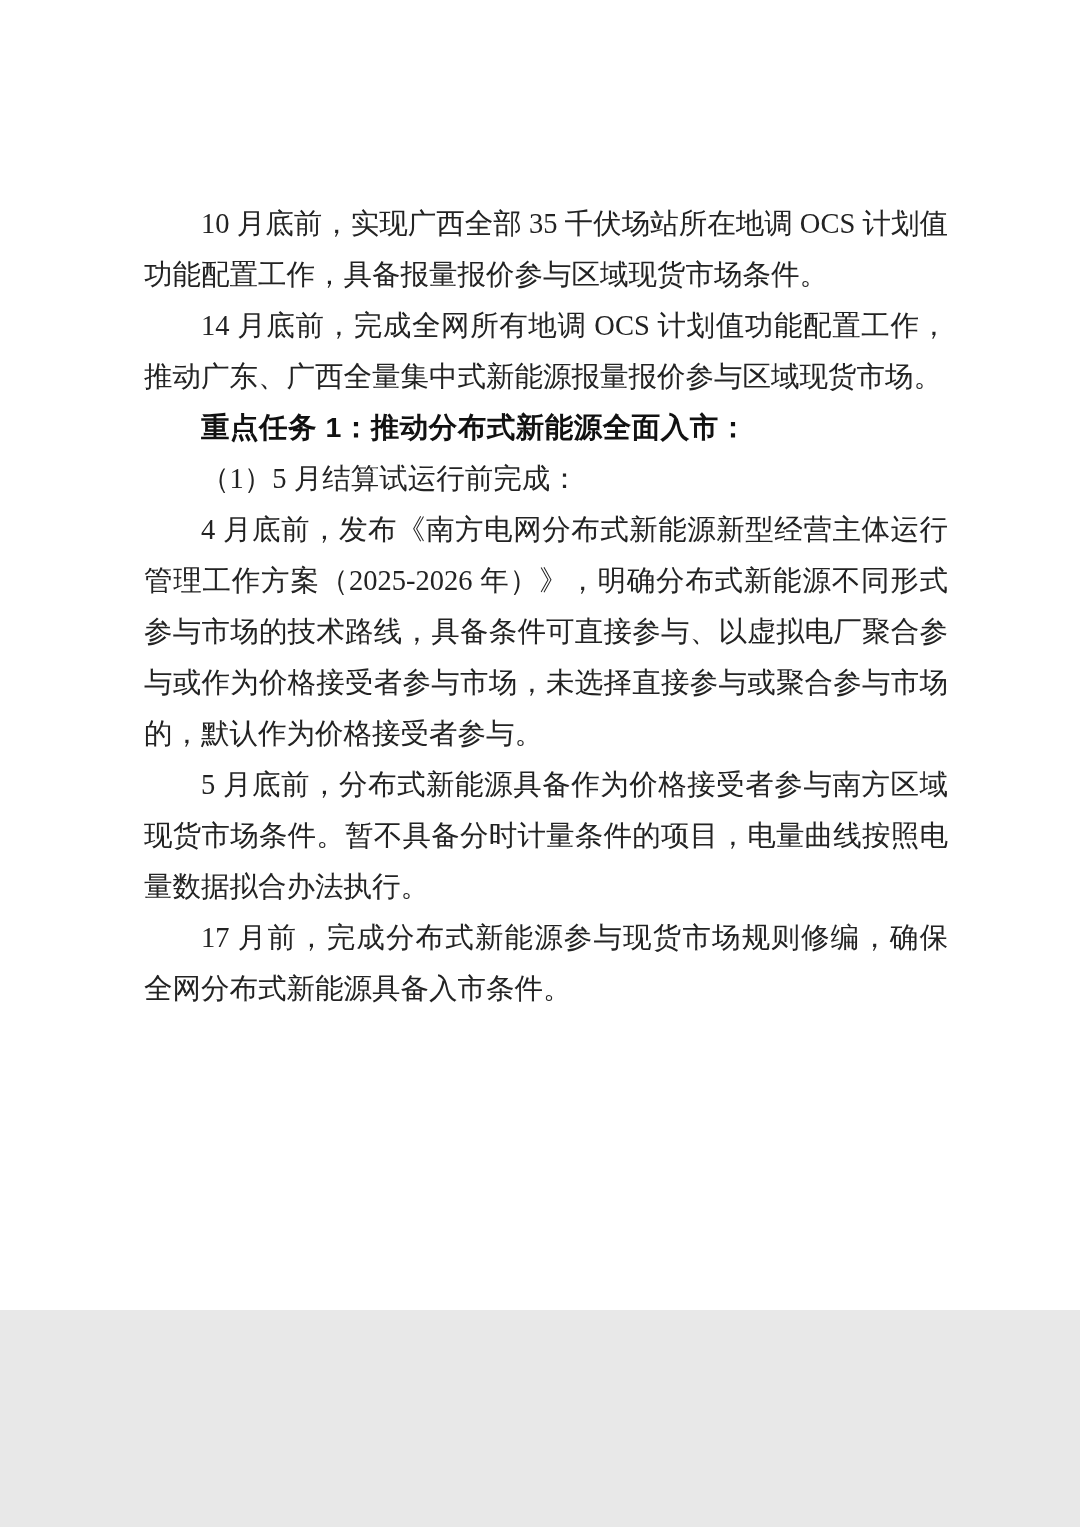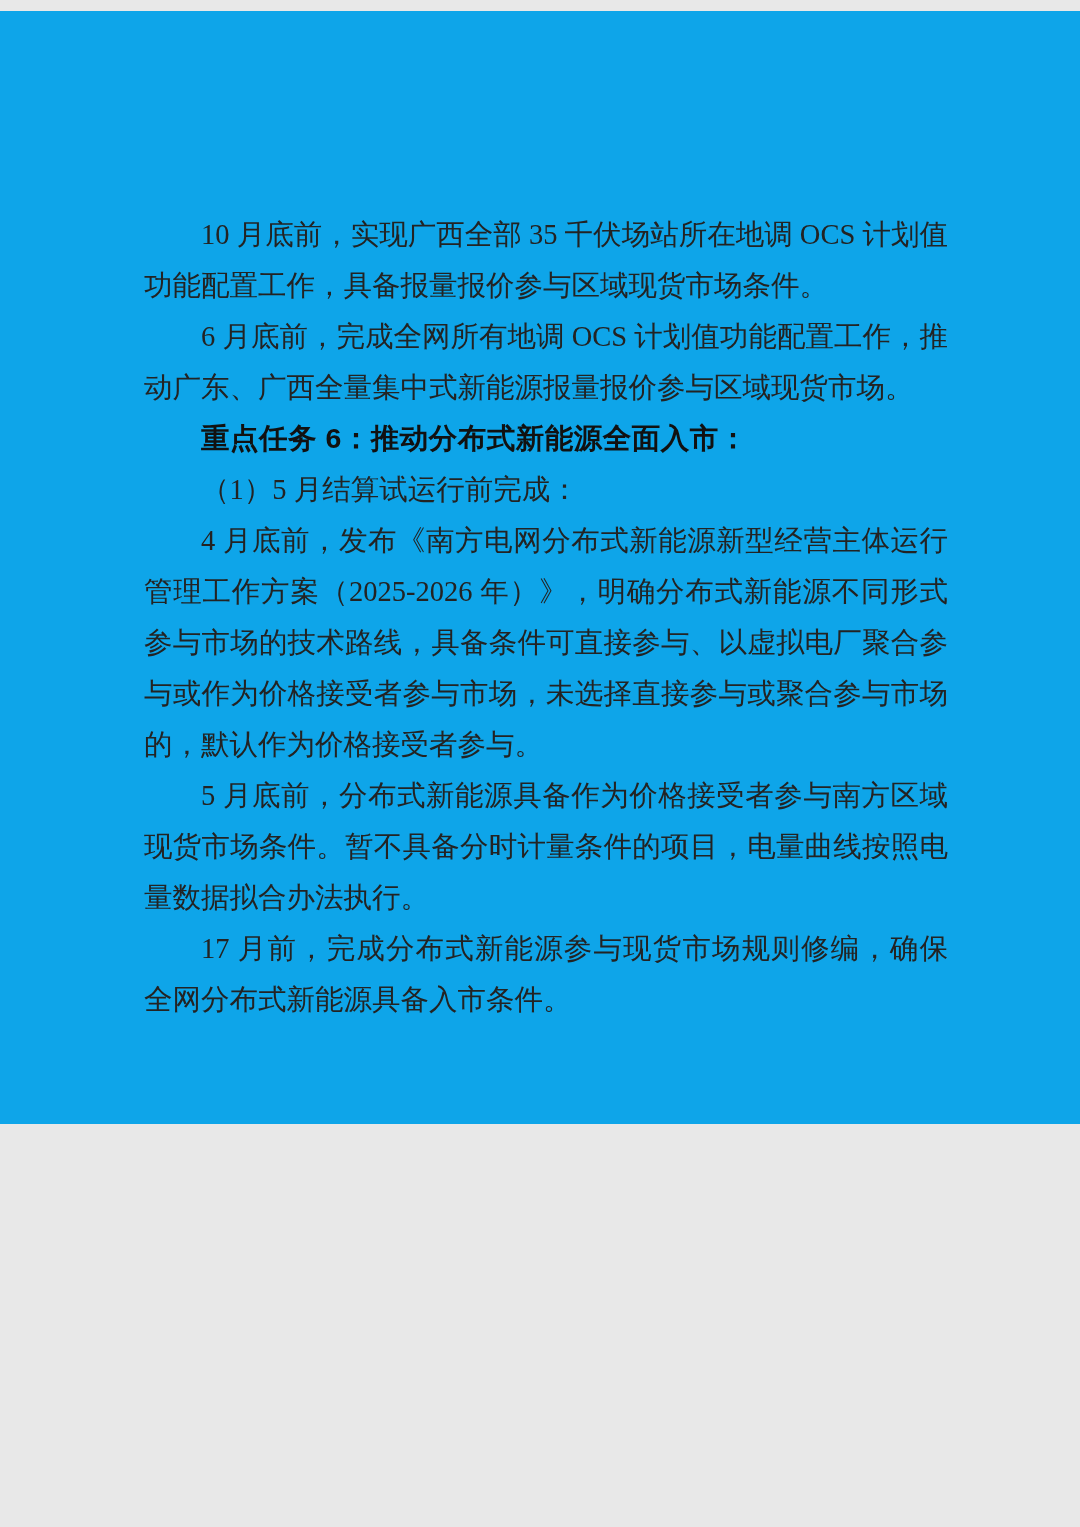--- a/index.html
+++ b/index.html
@@ -3,23 +3,23 @@
 <meta charset="utf-8">
 <style>
   html, body {
     margin: 0;
     padding: 0;
     background: #e8e8e8;
   }
   .page {
     position: relative;
     width: 1080px;
-    height: 1113px;
-    margin: 11px auto;
-    background: #0ea5e9;
+    height: 1310px;
+    margin: 0 auto;
+    background: #ffffff;
     overflow: hidden;
     font-family: "Liberation Serif", "DejaVu Serif", serif;
     color: #232323;
   }
   .content {
     position: absolute;
     left: 144px;
     top: 198px;
     width: 804px;
   }
@@ -50,21 +50,21 @@
     letter-spacing: 6px;
     font-family: "Liberation Serif", "DejaVu Serif", serif;
   }
 </style>
 </head>
 <body>
 
 <div class="page">
   <div class="content">
     <p class="para">10 月底前，实现广西全部 35 千伏场站所在地调 OCS 计划值功能配置工作，具备报量报价参与区域现货市场条件。</p>
-    <p class="para">6 月底前，完成全网所有地调 OCS 计划值功能配置工作，推动广东、广西全量集中式新能源报量报价参与区域现货市场。</p>
-    <p class="para heading-bold">重点任务 6：推动分布式新能源全面入市：</p>
+    <p class="para">14 月底前，完成全网所有地调 OCS 计划值功能配置工作，推动广东、广西全量集中式新能源报量报价参与区域现货市场。</p>
+    <p class="para heading-bold">重点任务 1：推动分布式新能源全面入市：</p>
     <p class="para">（1）5 月结算试运行前完成：</p>
     <p class="para">4 月底前，发布《南方电网分布式新能源新型经营主体运行管理工作方案（2025-2026 年）》，明确分布式新能源不同形式参与市场的技术路线，具备条件可直接参与、以虚拟电厂聚合参与或作为价格接受者参与市场，未选择直接参与或聚合参与市场的，默认作为价格接受者参与。</p>
     <p class="para">5 月底前，分布式新能源具备作为价格接受者参与南方区域现货市场条件。暂不具备分时计量条件的项目，电量曲线按照电量数据拟合办法执行。</p>
     <p class="para">17 月前，完成分布式新能源参与现货市场规则修编，确保全网分布式新能源具备入市条件。</p>
   </div>
   <div class="footer">— 8 —</div>
 </div>
 
 </body></html>

